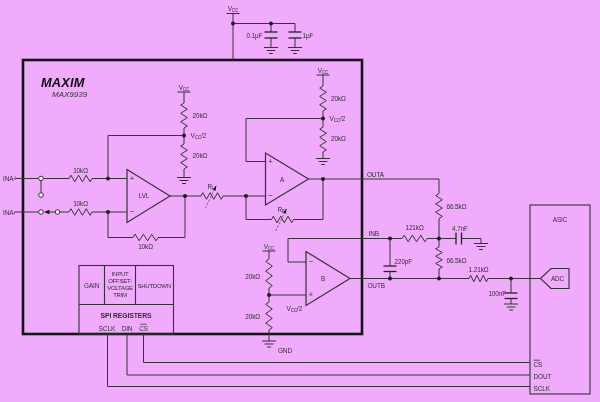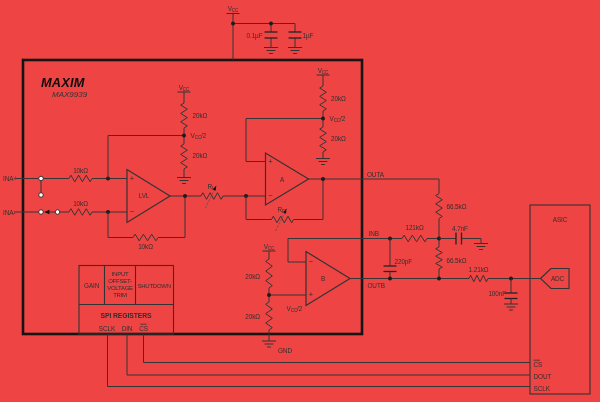--- a/index.html
+++ b/index.html
@@ -1,16 +1,16 @@
 <!DOCTYPE html>
 <html><head>
 <meta charset="utf-8">
 <style>
   html,body{margin:0;padding:0;background:#ffffff;}
-  .stage{position:relative;width:600px;height:402px;background:#ef4444;overflow:hidden;}
+  .stage{position:relative;width:600px;height:402px;background:#f0abfc;overflow:hidden;}
   svg{display:block;}
   .w{fill:none;stroke:#353535;stroke-width:1;}
   .plate{stroke:#222;stroke-width:1.3;}
   .bigbox{fill:none;stroke:#141414;stroke-width:2.6;}
   .box{fill:none;stroke:#333;stroke-width:1.1;}
   .tri{fill:none;stroke:#333;stroke-width:1.2;}
   .dot{fill:#1c1c1c;stroke:none;}
   .term{fill:#ffffff;stroke:#333;stroke-width:1;}
   .ah{fill:#111;stroke:none;}
   .dash{fill:none;stroke:#555;stroke-width:0.9;stroke-dasharray:2.2,1.6;}

